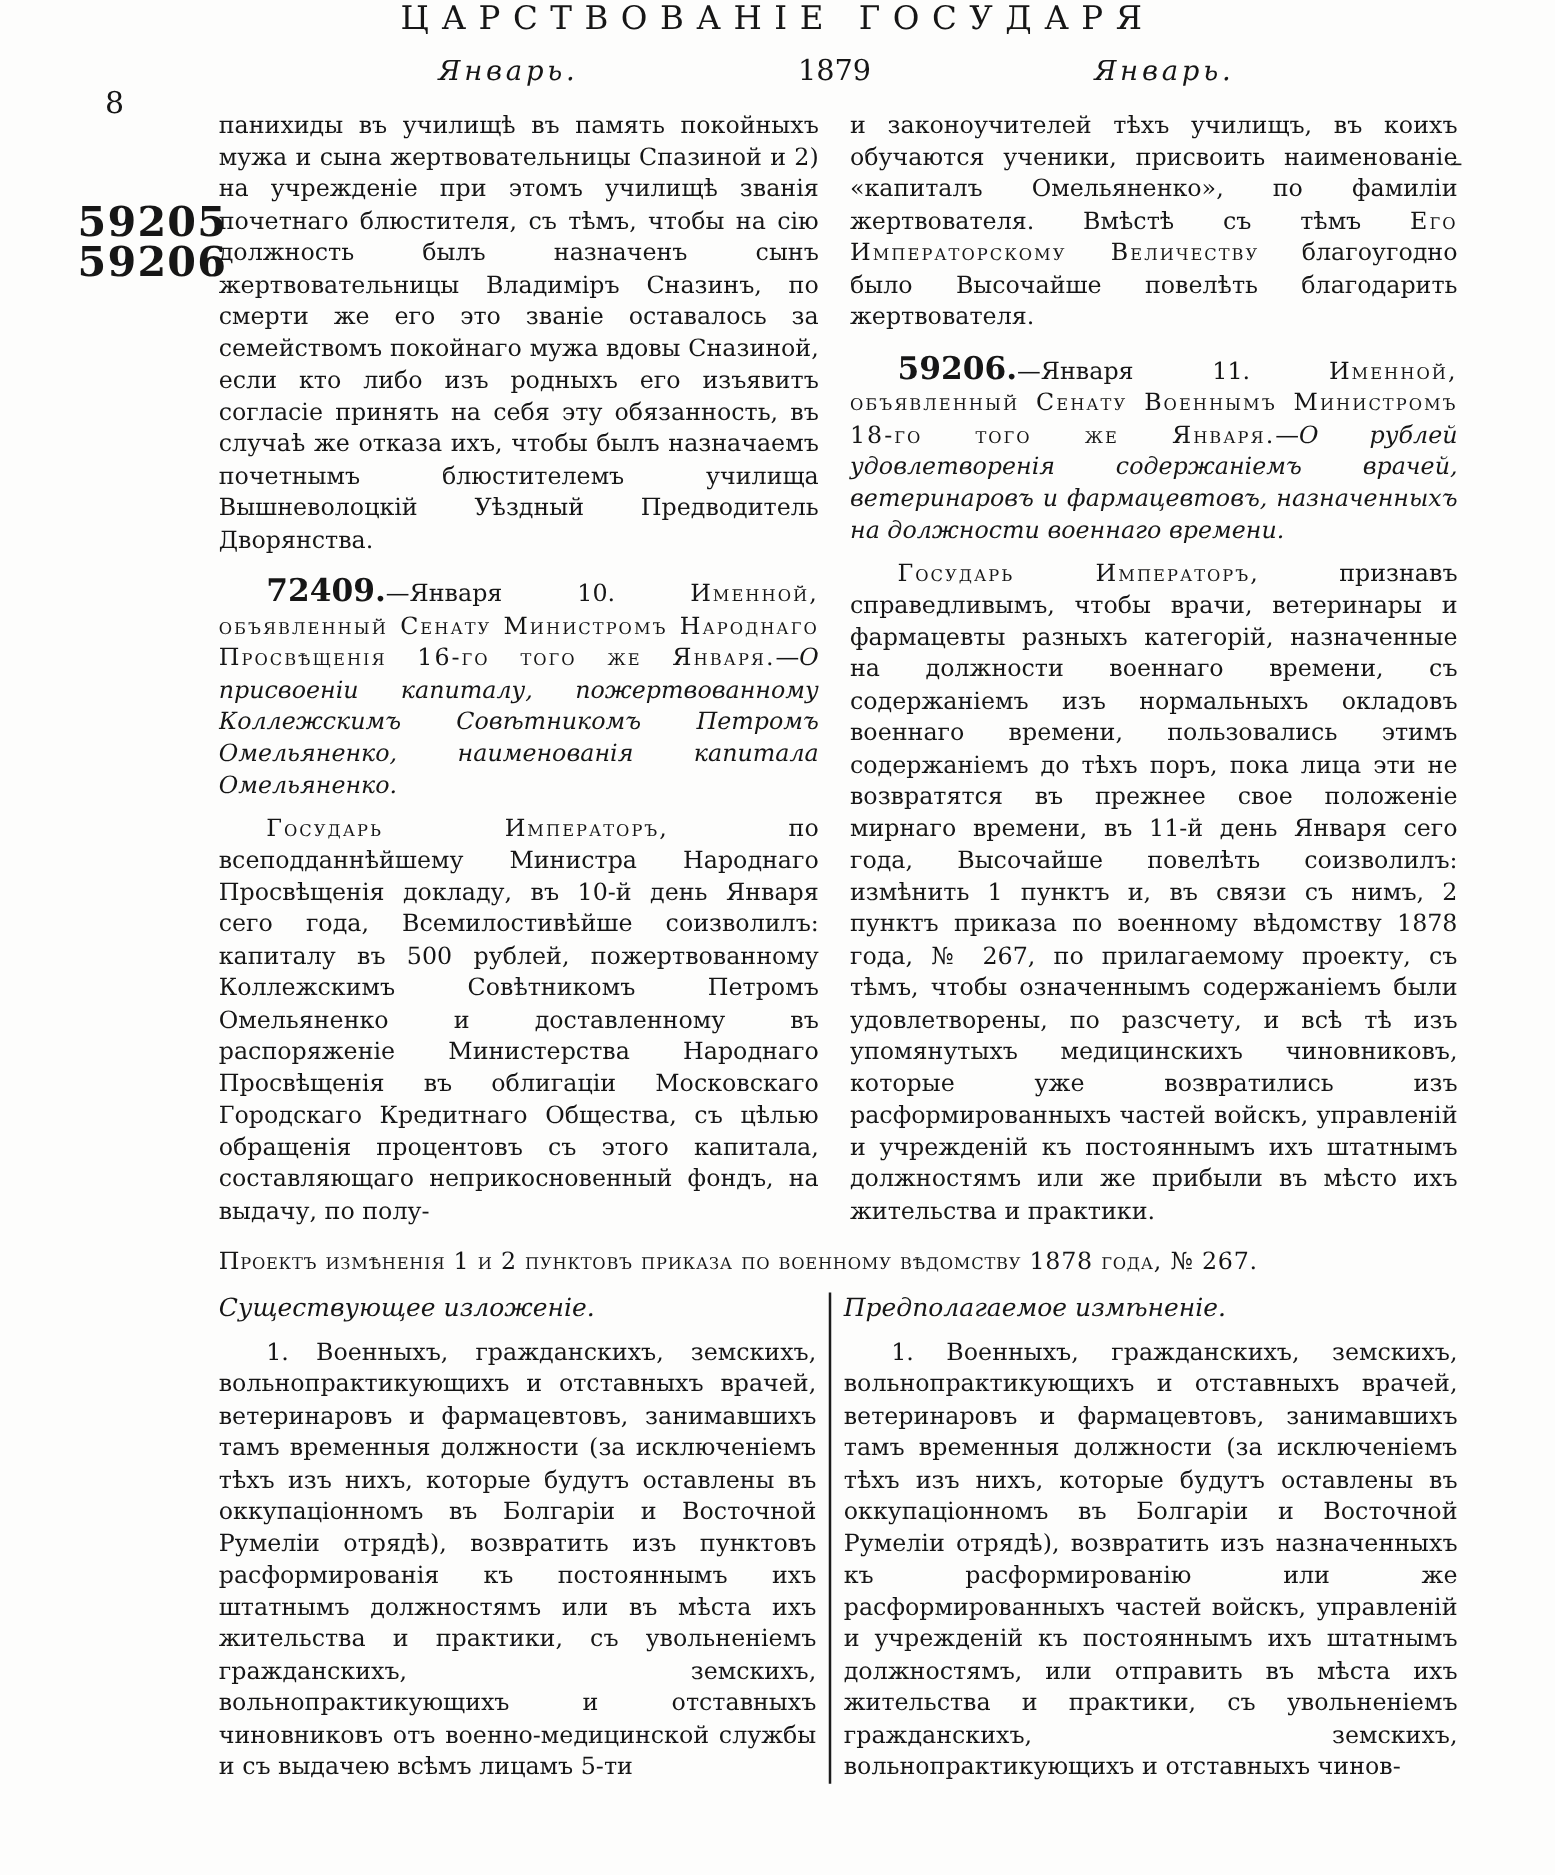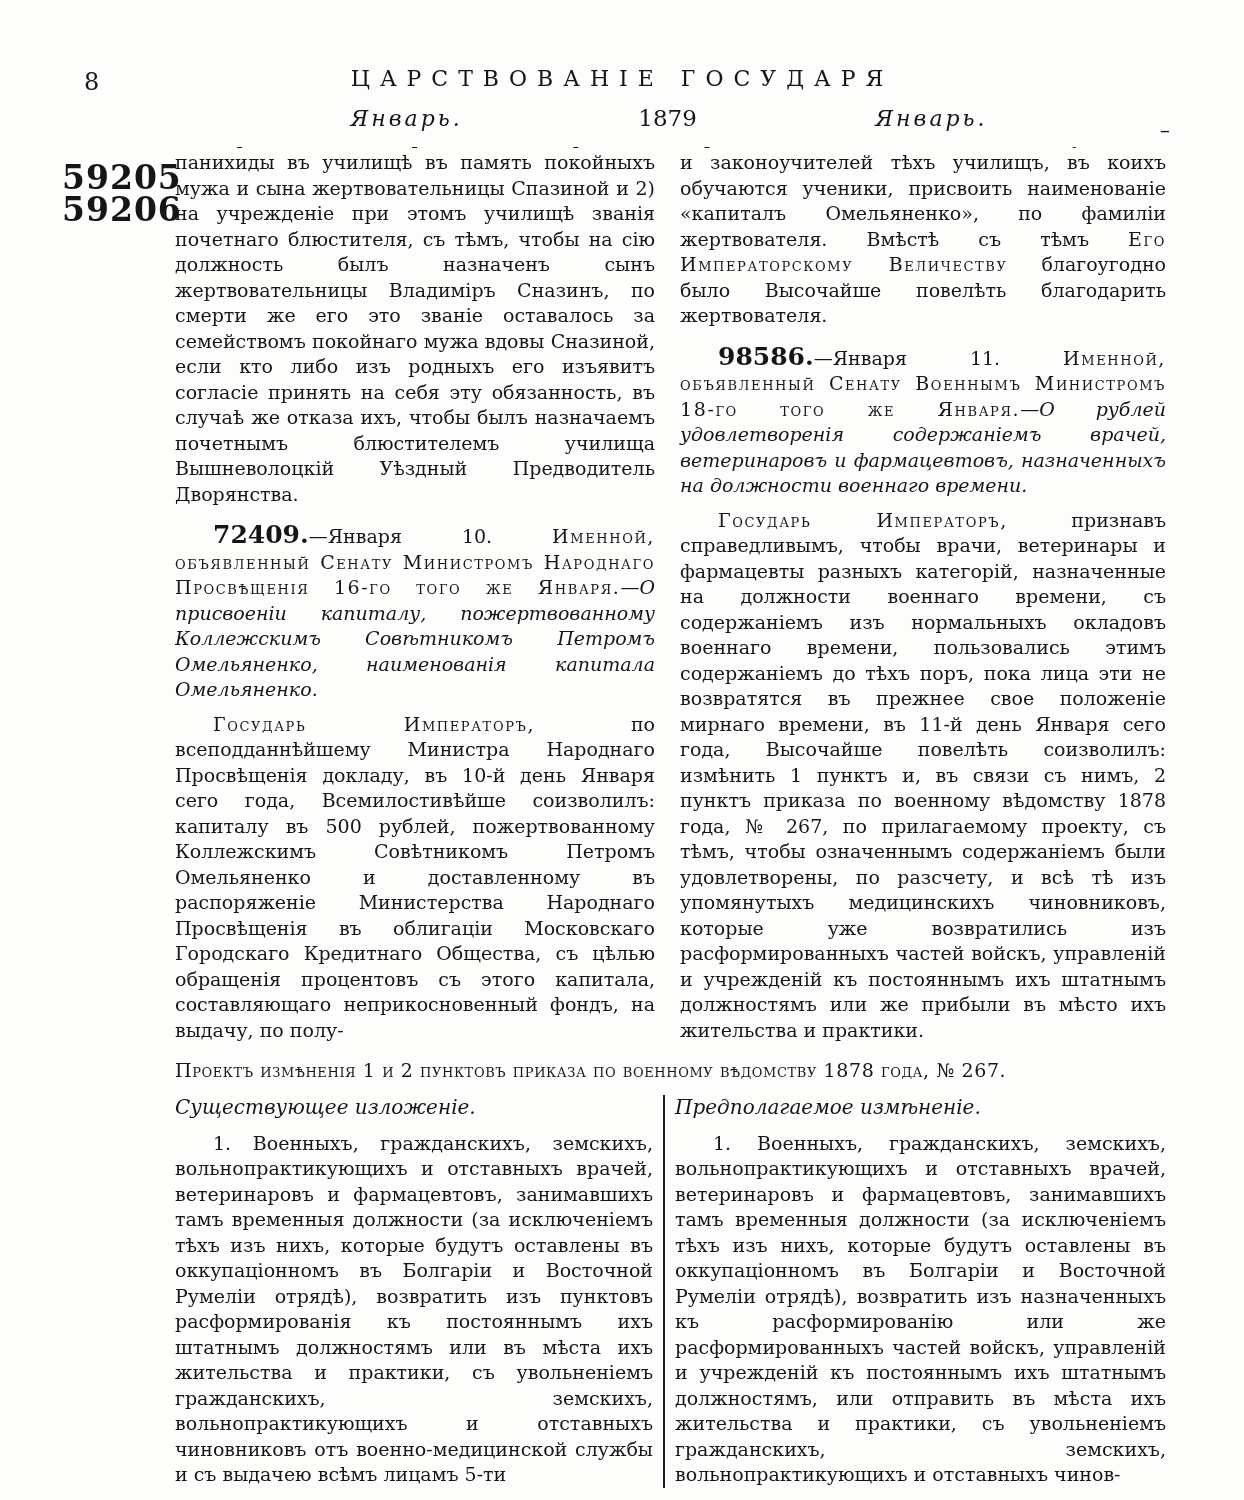--- a/index.html
+++ b/index.html
@@ -5,21 +5,21 @@
   html,body{margin:0;padding:0;background:#e8e8e4;}
   .page{
     position:relative;width:1244px;height:1500px;margin:0 auto;
     background:#fdfdfc;color:#161616;overflow:hidden;
     font-family:"DejaVu Serif","Liberation Serif",serif;
   }
   .content{margin:0 78px 0 175px;}
   
   .pagenum{position:absolute;left:84px;top:68px;font-size:24px;}
   .title{
-    margin:0;padding-top:66px;text-align:center;font-size:22px;font-weight:normal;
+    margin:0;text-align:center;font-size:26px;font-weight:normal;
     letter-spacing:10px;white-space:nowrap;
   }
   .subheader{display:flex;align-items:center;margin-top:14px;}
   .sub-left{width:480px;text-align:center;}
   .sub-mid{flex:1;text-align:center;}
   .sub-right{width:486px;text-align:center;}
   .italic{font-style:italic;}
   .month{font-size:22px;letter-spacing:3px;}
   .year{font-size:23px;}
   .edge-dash{position:absolute;right:74px;top:118px;font-size:20px;}
@@ -87,21 +87,21 @@
         <p class="entry justify indent"><span class="entry-num">72409.</span><span>—</span><span>Января 10. </span><span class="spaced-caps">Именной, объявленный Сенату Министромъ Народнаго Просвѣщенія 16-го того же Января.</span><span>—</span><span class="subject">О присвоеніи капиталу, пожертвованному Коллежскимъ Совѣтникомъ Петромъ Омельяненко, наименованія капитала Омельяненко.</span></p>
 
         <p class="justify indent"><span class="spaced-caps">Государь Императоръ,</span><span> по всеподданнѣйшему Министра Народнаго Просвѣщенія докладу, въ 10-й день Января сего года, Всемилостивѣйше соизволилъ: капиталу въ 500 рублей, пожертвованному Коллежскимъ Совѣтникомъ Петромъ Омельяненко и доставленному въ распоряженіе Министерства Народнаго Просвѣщенія въ облигаціи Московскаго Городскаго Кредитнаго Общества, съ цѣлью обращенія процентовъ съ этого капитала, составляющаго неприкосновенный фондъ, на выдачу, по полу-</span></p>
       </section>
 
       <div class="col-divider"></div>
 
       <section class="col col-right">
         <p class="justify"><span>годіямъ, бѣднѣйшимъ ученикам (мальчикамъ) приходскихъ училищъ города Остра, Черниговской губерніи, для пріобрѣтенія ими учебныхъ пособій и на другія ихъ нужды по опредѣленіямъ Совѣтовъ, въ составѣ учителей и законоучителей тѣхъ училищъ, въ коихъ обучаются ученики, присвоить наименованіе «капиталъ Омельяненко», по фамиліи жертвователя. Вмѣстѣ съ тѣмъ </span><span class="spaced-caps">Его Императорскому Величеству</span><span> благоугодно было Высочайше повелѣть благодарить жертвователя.</span></p>
 
-        <p class="entry justify indent"><span class="entry-num">98586.</span><span>—</span><span>Января 11. </span><span class="spaced-caps">Именной, объявленный Сенату Военнымъ Министромъ 18-го того же Января.</span><span>—</span><span class="subject">О рублей удовлетворенія содержаніемъ врачей, ветеринаровъ и фармацевтовъ, назначенныхъ на должности военнаго времени.</span></p>
+        <p class="entry justify indent"><span class="entry-num">59206.</span><span>—</span><span>Января 11. </span><span class="spaced-caps">Именной, объявленный Сенату Военнымъ Министромъ 18-го того же Января.</span><span>—</span><span class="subject">О рублей удовлетворенія содержаніемъ врачей, ветеринаровъ и фармацевтовъ, назначенныхъ на должности военнаго времени.</span></p>
 
         <p class="justify indent"><span class="spaced-caps">Государь Императоръ,</span><span> признавъ справедливымъ, чтобы врачи, ветеринары и фармацевты разныхъ категорій, назначенные на должности военнаго времени, съ содержаніемъ изъ нормальныхъ окладовъ военнаго времени, пользовались этимъ содержаніемъ до тѣхъ поръ, пока лица эти не возвратятся въ прежнее свое положеніе мирнаго времени, въ 11-й день Января сего года, Высочайше повелѣть соизволилъ: измѣнить 1 пунктъ и, въ связи съ нимъ, 2 пунктъ приказа по военному вѣдомству 1878 года, № 267, по прилагаемому проекту, съ тѣмъ, чтобы означеннымъ содержаніемъ были удовлетворены, по разсчету, и всѣ тѣ изъ упомянутыхъ медицинскихъ чиновниковъ, которые уже возвратились изъ расформированныхъ частей войскъ, управленій и учрежденій къ постояннымъ ихъ штатнымъ должностямъ или же прибыли въ мѣсто ихъ жительства и практики.</span></p>
       </section>
 
     </main>
 
     <div class="table-caption">Проектъ измѣненія 1 и 2 пунктовъ приказа по военному вѣдомству 1878 года, № 267.</div>
 
     <div class="project-table">
       <div class="pt-col first">

